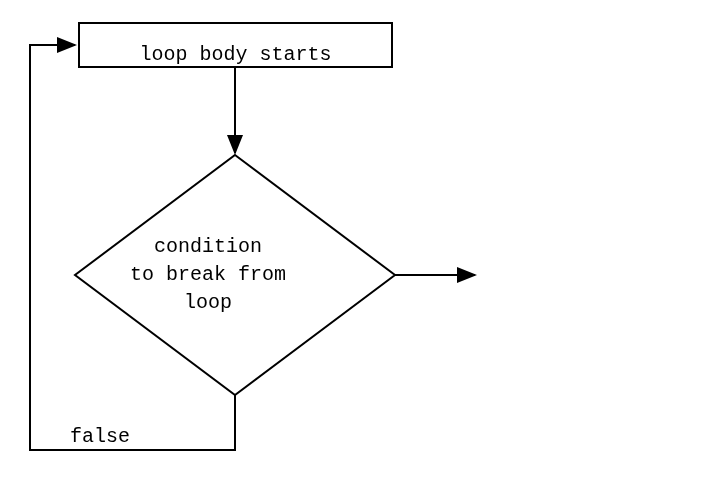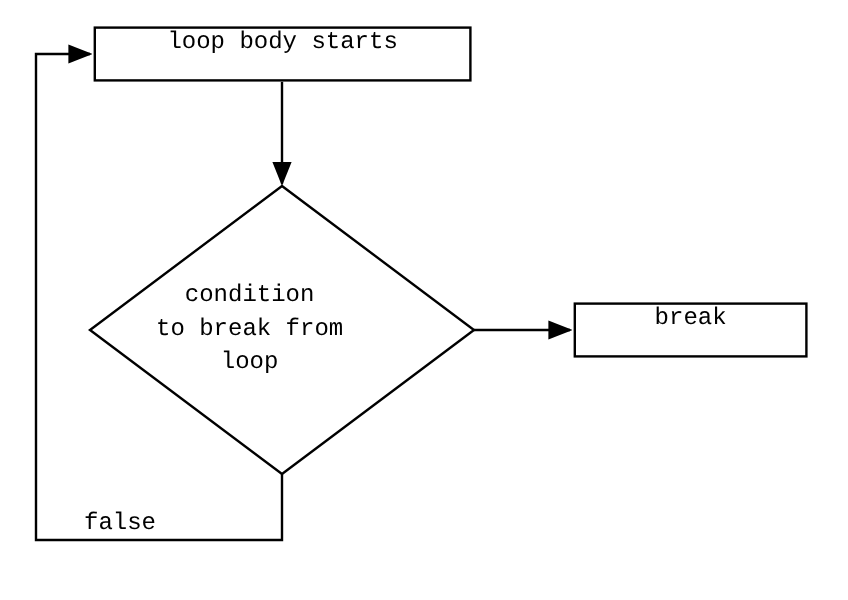--- a/index.html
+++ b/index.html
@@ -15,21 +15,21 @@
       position: relative;
       width: 100%;
       height: 100%;
     }
     svg { position: absolute; top: 0; left: 0; }
     .box {
       position: absolute;
       border: 2px solid black;
       background: white;
       display: flex;
-      align-items: flex-start;
+      align-items: flex-end;
       justify-content: center;
       text-align: center;
     }
     .diamond-text {
       position: absolute;
       text-align: center;
       display: flex;
       align-items: center;
       justify-content: flex-start;
       line-height: 1.4;
@@ -63,21 +63,18 @@
   <div class="box" style="left:78px; top:22px; width:315px; height:46px;">
     <span>loop body starts</span>
   </div>
 
   <div class="diamond-text" style="left:130px; top:235px; width:210px; height:80px;">
     <span style="white-space:pre-line;">condition
 to break from
 loop</span>
   </div>
 
-  <div class="box" style="left:478px; top:252px; width:195px; height:46px;">
-    <span>break</span>
-  </div>
 
   <div class="label-text" style="left:70px; top:425px;">
     <span>false</span>
   </div>
 
 </div>
 
 </body></html>

